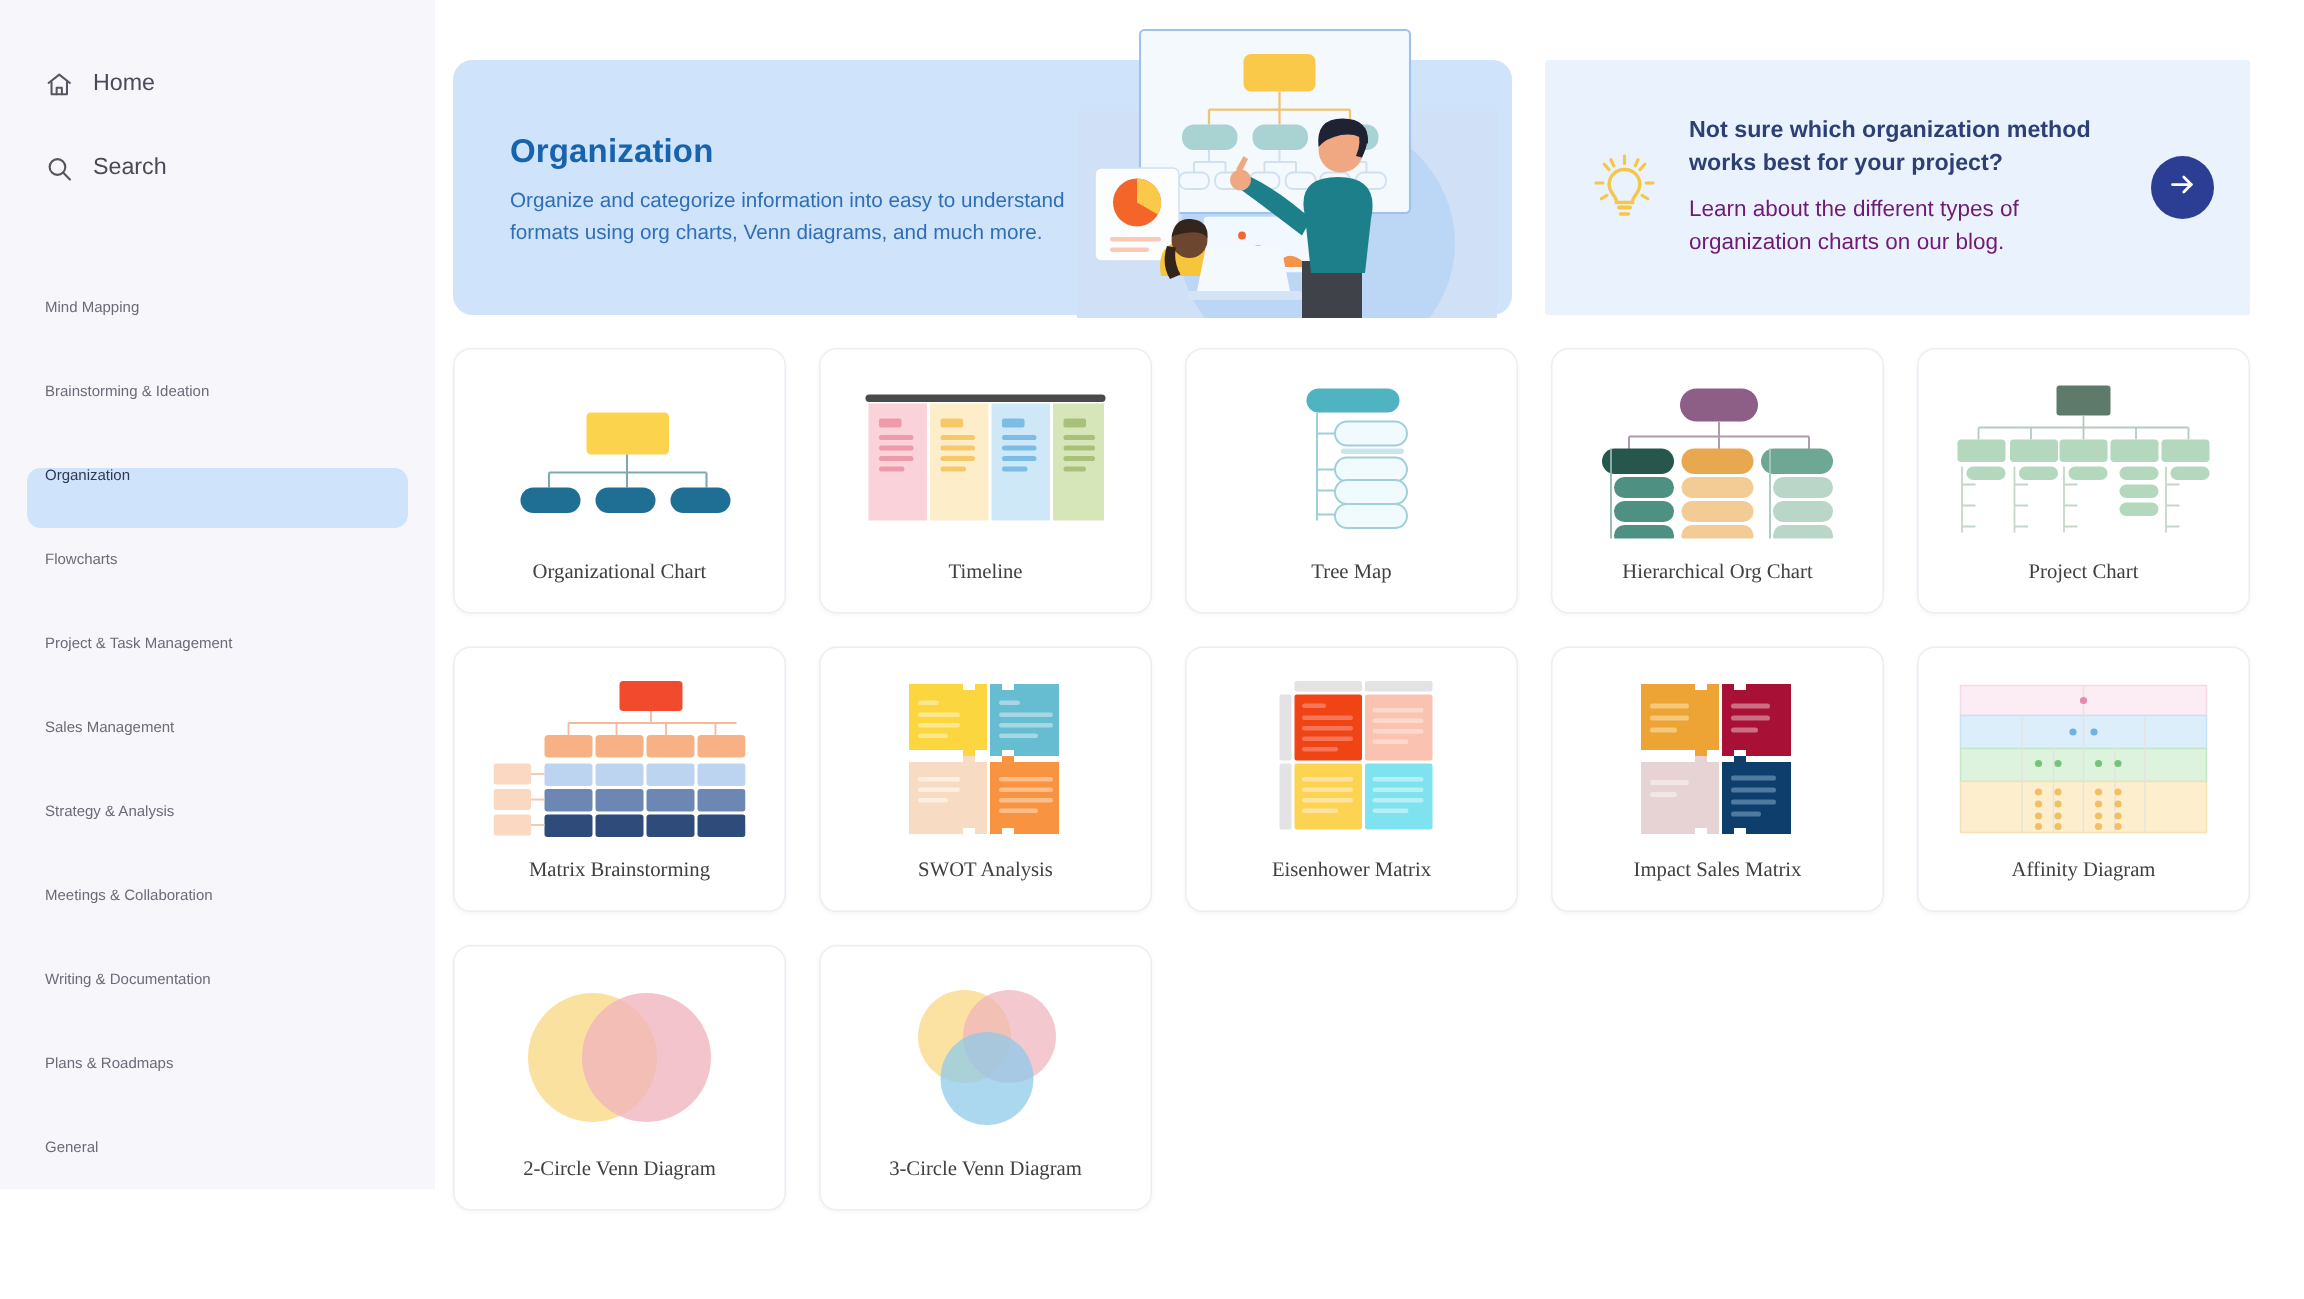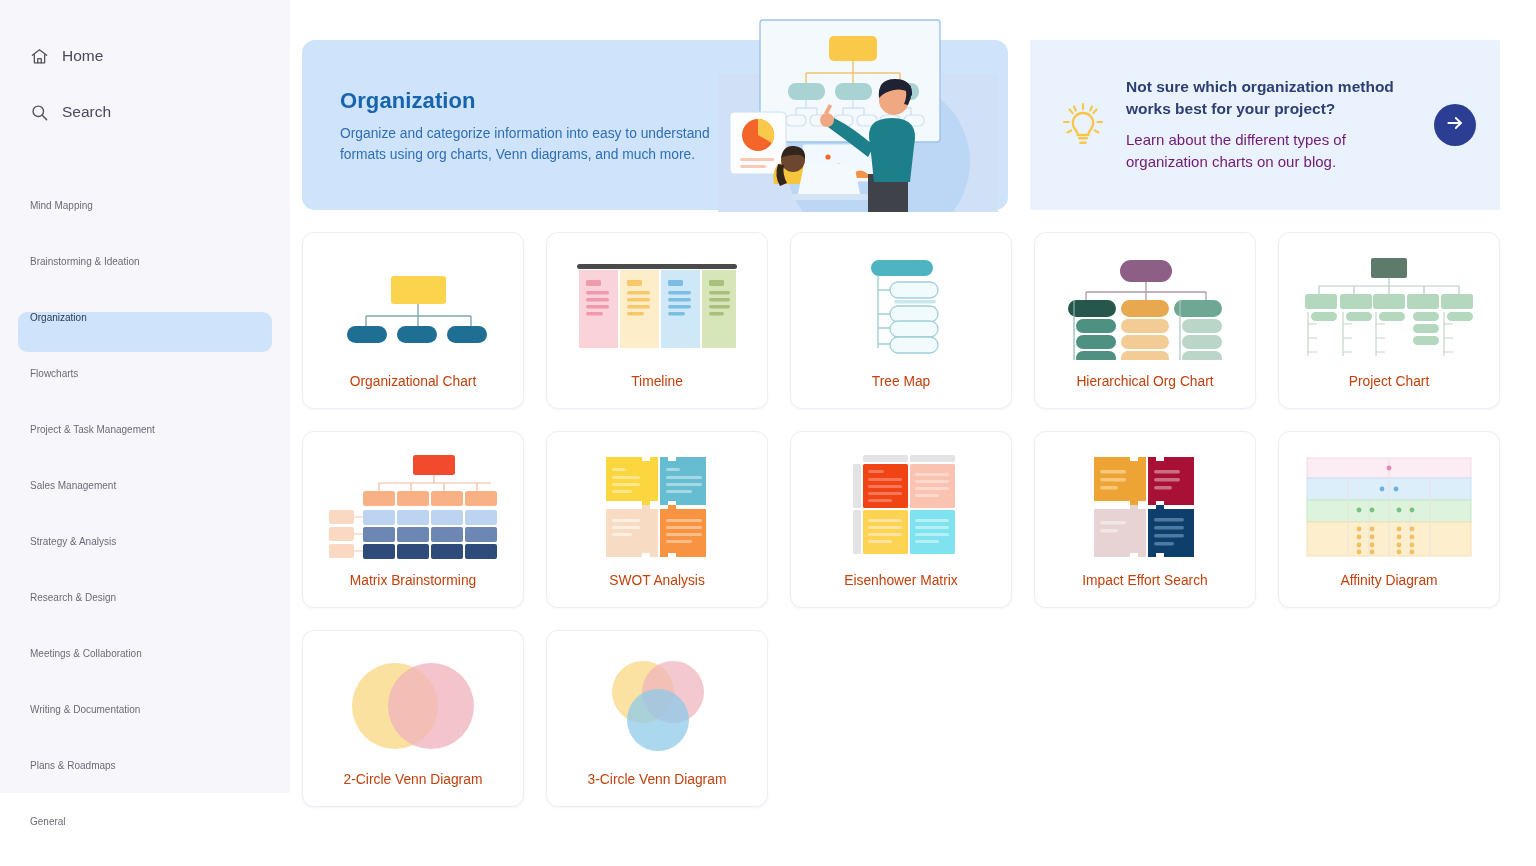--- a/index.html
+++ b/index.html
@@ -92,22 +92,22 @@
     border: 1px solid #eceef4; border-radius: 12px;
     box-shadow: 0 1px 3px rgba(40,50,90,.05);
     display: flex; flex-direction: column; align-items: center;
     justify-content: flex-start; cursor: pointer; padding-top: 8px;
   }
   .card-thumb {
     flex: 1; width: 100%; display: flex;
     align-items: center; justify-content: center;
   }
   .card-label {
-    font-size: 13.8px; color: #c2410c; padding-bottom: 19px;
-    text-align: center; white-space: nowrap;
+    font-size: 13.8px; color: #404040; padding-bottom: 19px;
+    text-align: center; white-space: nowrap; font-family: Liberation Serif, serif;
   }
 </style>
 </head>
 <body>
 
 <div class="app">
 
   <aside class="sidebar">
     <div class="nav-top">
 
@@ -149,23 +149,20 @@
           <span>Flowcharts</span>
         </div>
       <div class="nav-item">
           <span>Project &amp; Task Management</span>
         </div>
       <div class="nav-item">
           <span>Sales Management</span>
         </div>
       <div class="nav-item">
           <span>Strategy &amp; Analysis</span>
-        </div>
-      <div class="nav-item">
-          <span>Research &amp; Design</span>
         </div>
       <div class="nav-item">
           <span>Meetings &amp; Collaboration</span>
         </div>
       <div class="nav-item">
           <span>Writing &amp; Documentation</span>
         </div>
       <div class="nav-item">
           <span>Plans &amp; Roadmaps</span>
         </div>
@@ -539,21 +536,21 @@
                 <rect x="8" y="74" width="18" height="3.4" rx="1.7"></rect>
               </g>
             <g fill="#4e7aa0">
                 <rect x="62" y="63" width="30" height="3.4" rx="1.7"></rect>
                 <rect x="62" y="71" width="30" height="3.4" rx="1.7"></rect>
                 <rect x="62" y="79" width="30" height="3.4" rx="1.7"></rect>
                 <rect x="62" y="87" width="20" height="3.4" rx="1.7"></rect>
               </g>
           </svg>
         </div>
-        <div class="card-label">Impact Effort Search</div>
+        <div class="card-label">Impact Sales Matrix</div>
       </div>
 
       <div class="card">
         <div class="card-thumb">
           <svg width="166" height="100" viewBox="0 0 166 100">
             <rect x="1" y="1" width="164" height="20" fill="#fcecf3" stroke="#f4d9e6" stroke-width="1"></rect>
             <rect x="1" y="21" width="164" height="22" fill="#ddeefb" stroke="#c7e1f6" stroke-width="1"></rect>
             <rect x="1" y="43" width="164" height="22" fill="#ddf3dd" stroke="#c3e7c4" stroke-width="1"></rect>
             <rect x="1" y="65" width="164" height="34" fill="#fdeecd" stroke="#f6e0b5" stroke-width="1"></rect>
             <g stroke="#e7e2de" stroke-width="1" fill="none">

